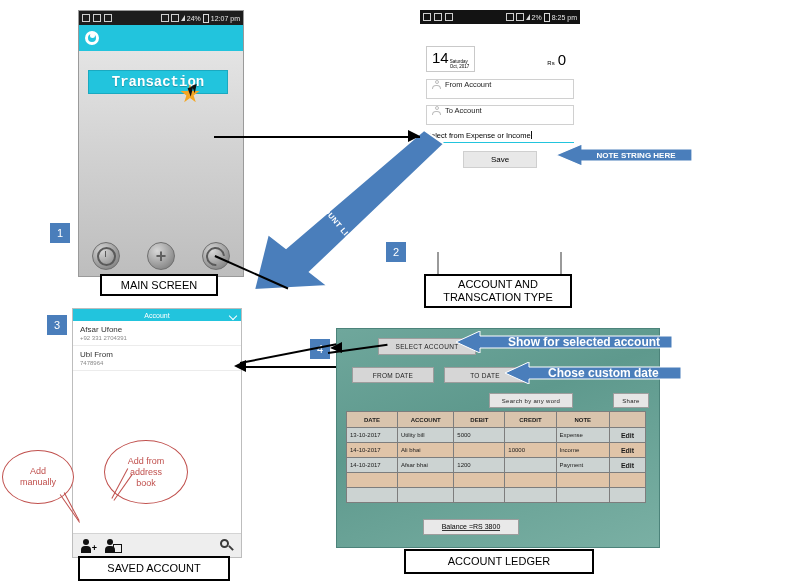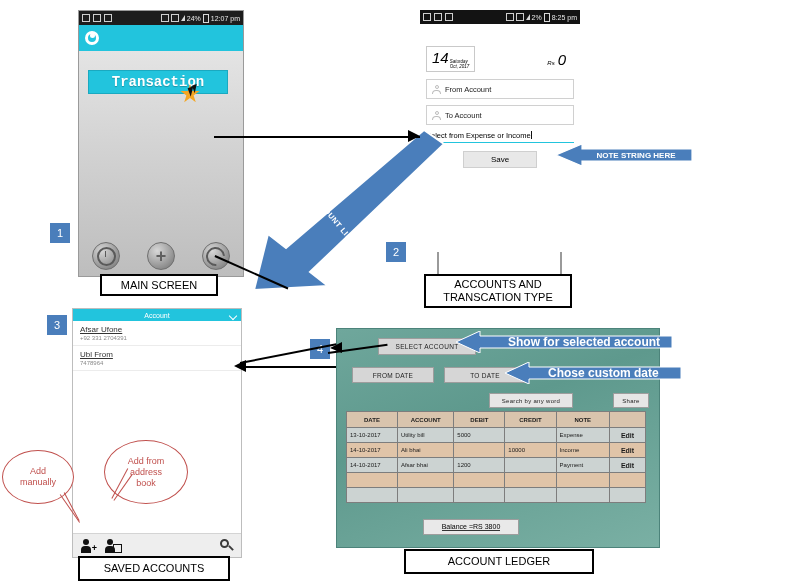--- a/index.html
+++ b/index.html
@@ -45,50 +45,50 @@
   .nav-clock{width:15px;height:15px;border:2px solid #5a5a5a;border-radius:50%;position:relative;}
   .nav-clock:after{content:"";position:absolute;left:6px;top:2px;width:1.5px;height:6px;background:#5a5a5a;}
   .nav-plus{font-size:18px;font-weight:bold;color:#5f5f5f;line-height:1;}
   .nav-sync{width:15px;height:15px;border:2px solid #5a5a5a;border-radius:50%;
             border-right-color:transparent;transform:rotate(40deg);}
 
   
   #phone2{left:420px;top:10px;width:160px;height:182px;background:#ffffff;}
   #phone2 .statusbar{background:#131313;}
   .p2body{padding:6px 2px 0 2px;background:#fff;}
-  .daterow{display:flex;align-items:center;margin:16px 0 7px 4px;font-style:italic;}
+  .daterow{display:flex;align-items:center;margin:16px 0 7px 4px;}
   .datebox{border:1px solid #c9c9c9;padding:2px 5px;display:flex;align-items:baseline;gap:1px;}
   .dnum{font-size:15px;}
   .dsub{font-size:4.5px;line-height:5px;}
   .rsbox{margin-left:auto;margin-right:12px;display:flex;align-items:baseline;gap:3px;}
   .rslabel{font-size:6px;}
   .rsval{font-size:15px;}
   .acctfield{border:1px solid #d0d0d0;height:18px;margin:0 4px 6px 4px;display:flex;
-             align-items:center;gap:4px;padding-left:5px;font-size:7.5px;color:#1b1b1b;}
+             align-items:flex-start;gap:4px;padding-left:5px;font-size:7.5px;color:#1b1b1b;}
   .person{width:9px;height:9px;position:relative;flex:0 0 auto;}
   .person:before{content:"";position:absolute;left:2.5px;top:0;width:4px;height:4px;
         border:1px solid #bdbdbd;border-radius:50%;box-sizing:border-box;}
   .person:after{content:"";position:absolute;left:0;top:5px;width:9px;height:4px;
         border:1px solid #bdbdbd;border-bottom:none;border-radius:5px 5px 0 0;box-sizing:border-box;}
   .notefield{margin:3px 4px 0 4px;border-bottom:1px solid #22c4dd;font-size:7.5px;
              padding-bottom:2px;position:relative;}
   .caret{display:inline-block;width:1px;height:8px;background:#111;vertical-align:-1px;}
   .savebtn{margin:8px auto 0 auto;width:72px;height:15px;background:#e8e8e8;
            border:1px solid #cfcfcf;font-size:8px;display:flex;align-items:center;
            justify-content:center;}
 
   
   #phone3{left:72px;top:308px;width:168px;height:248px;background:#ffffff;
           border:1px solid #bdbdbd;}
   .acchdr{height:12px;background:#22c4dd;color:#ffffff;font-size:7px;
           display:flex;align-items:center;justify-content:center;position:relative;}
   .acchdr .chev{position:absolute;right:5px;top:4px;width:5px;height:5px;
           border-right:1px solid #fff;border-bottom:1px solid #fff;transform:rotate(45deg);}
   .accitem{padding:4px 0 4px 7px;border-bottom:1px solid #ececec;}
-  .accname{font-size:8px;color:#333;text-decoration:underline;}
+  .accname{font-size:8px;color:#333;}
   .accnum{font-size:6px;color:#8a8a8a;margin-top:1px;}
   .accbottom{position:absolute;bottom:0;left:0;width:100%;height:24px;background:#eeeeee;
              border-top:1px solid #d4d4d4;display:flex;align-items:center;padding:0 8px;
              box-sizing:border-box;gap:10px;}
   .pico{width:14px;height:14px;position:relative;}
   .pico .head{position:absolute;left:2px;top:0;width:6px;height:6px;background:#111;border-radius:50%;}
   .pico .body{position:absolute;left:0;top:7px;width:10px;height:7px;background:#111;
               border-radius:4px 4px 0 0;}
   .pico .plus{position:absolute;right:-2px;bottom:1px;font-size:9px;font-weight:bold;line-height:8px;}
   .pico .bk{position:absolute;right:-3px;bottom:0;width:7px;height:7px;border:1.5px solid #111;}
@@ -349,25 +349,25 @@
 </div>
 
 <div class="badge" id="badge1">1</div>
 <div class="badge" id="badge2">2</div>
 <div class="badge" id="badge3">3</div>
 <div class="badge" id="badge4">4</div>
 
 <div class="caption" id="cap-main">MAIN SCREEN</div>
 <div class="caption" id="cap-accounts">
   <span>
-    <span style="display:block">ACCOUNTS AND</span>
+    <span style="display:block">ACCOUNT AND</span>
     <span style="display:block">TRANSCATION TYPE</span>
   </span>
 </div>
-<div class="caption" id="cap-saved">SAVED ACCOUNTS</div>
+<div class="caption" id="cap-saved">SAVED ACCOUNT</div>
 <div class="caption" id="cap-ledger">ACCOUNT LEDGER</div>
 
 <div class="stem" style="left:437px;top:252px;height:22px;"></div>
 <div class="stem" style="left:560px;top:252px;height:22px;"></div>
 
 <svg class="bluearrow" id="arrow-note" viewBox="0 0 136 24">
   <polygon points="0,12 26,1 26,6 136,6 136,18 26,18 26,23" fill="#4a7ebb" stroke="#ffffff" stroke-width="1.2"></polygon>
 </svg>
 <div class="arrowtext" id="txt-note">NOTE STRING HERE</div>
 

